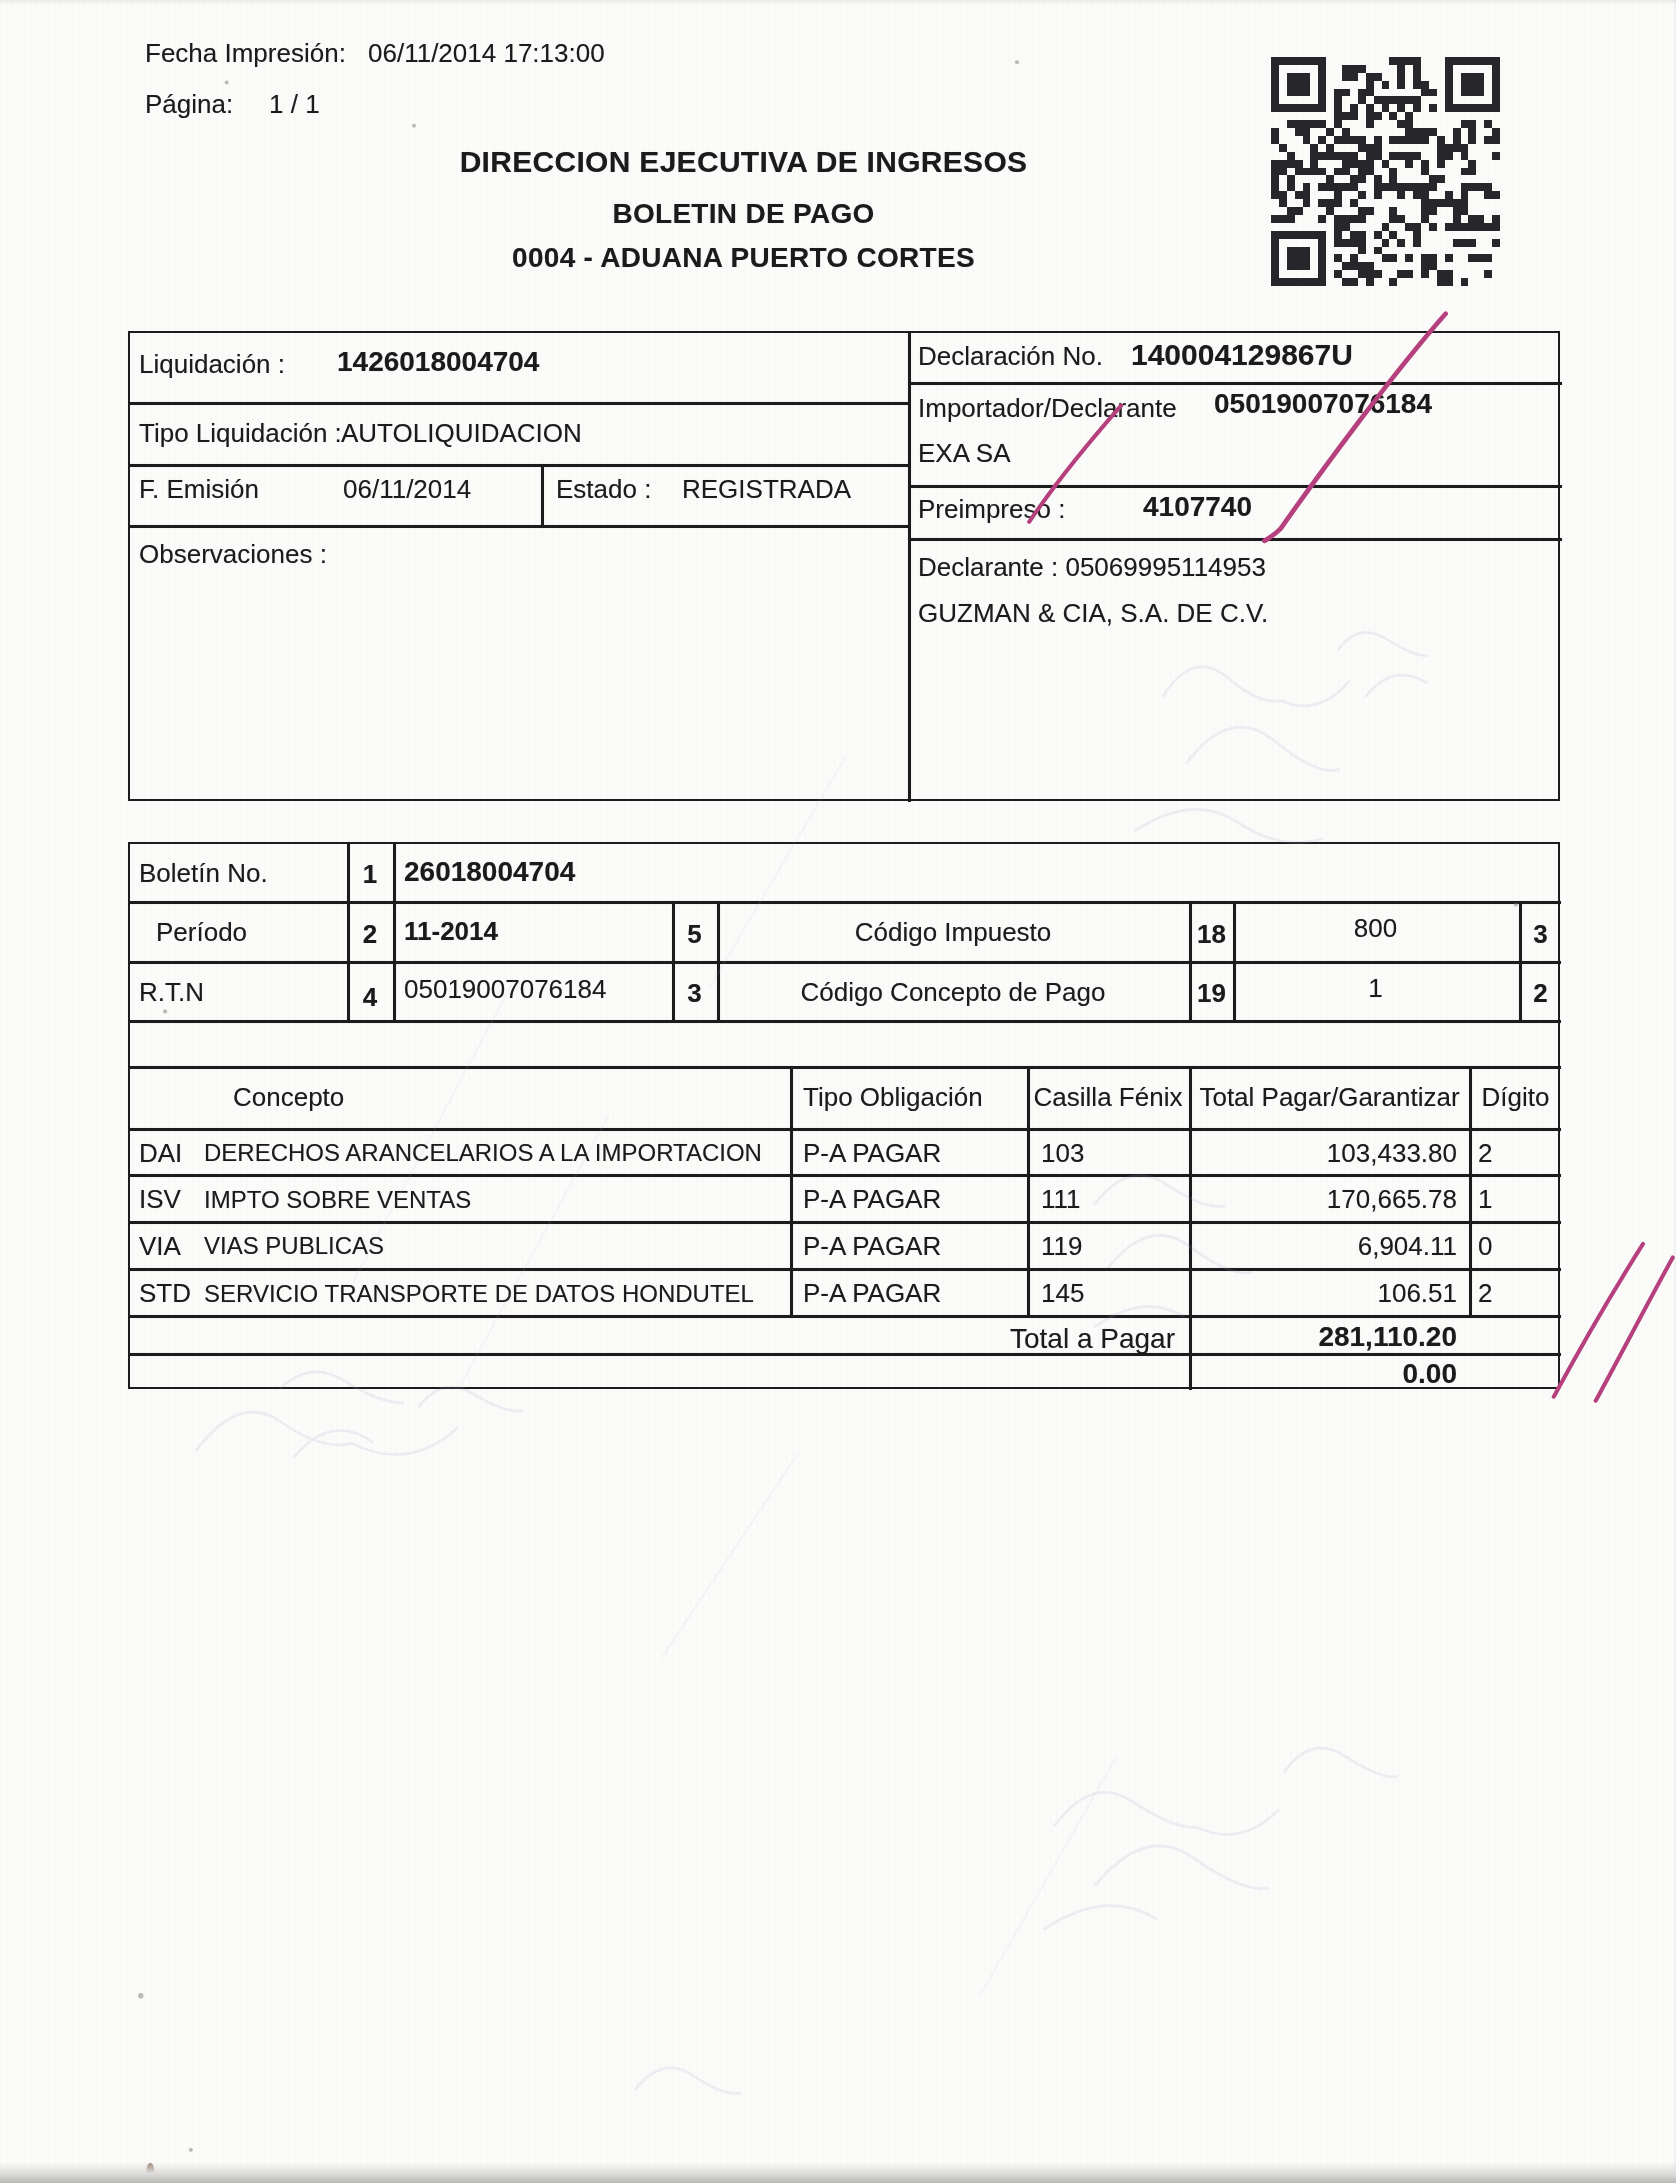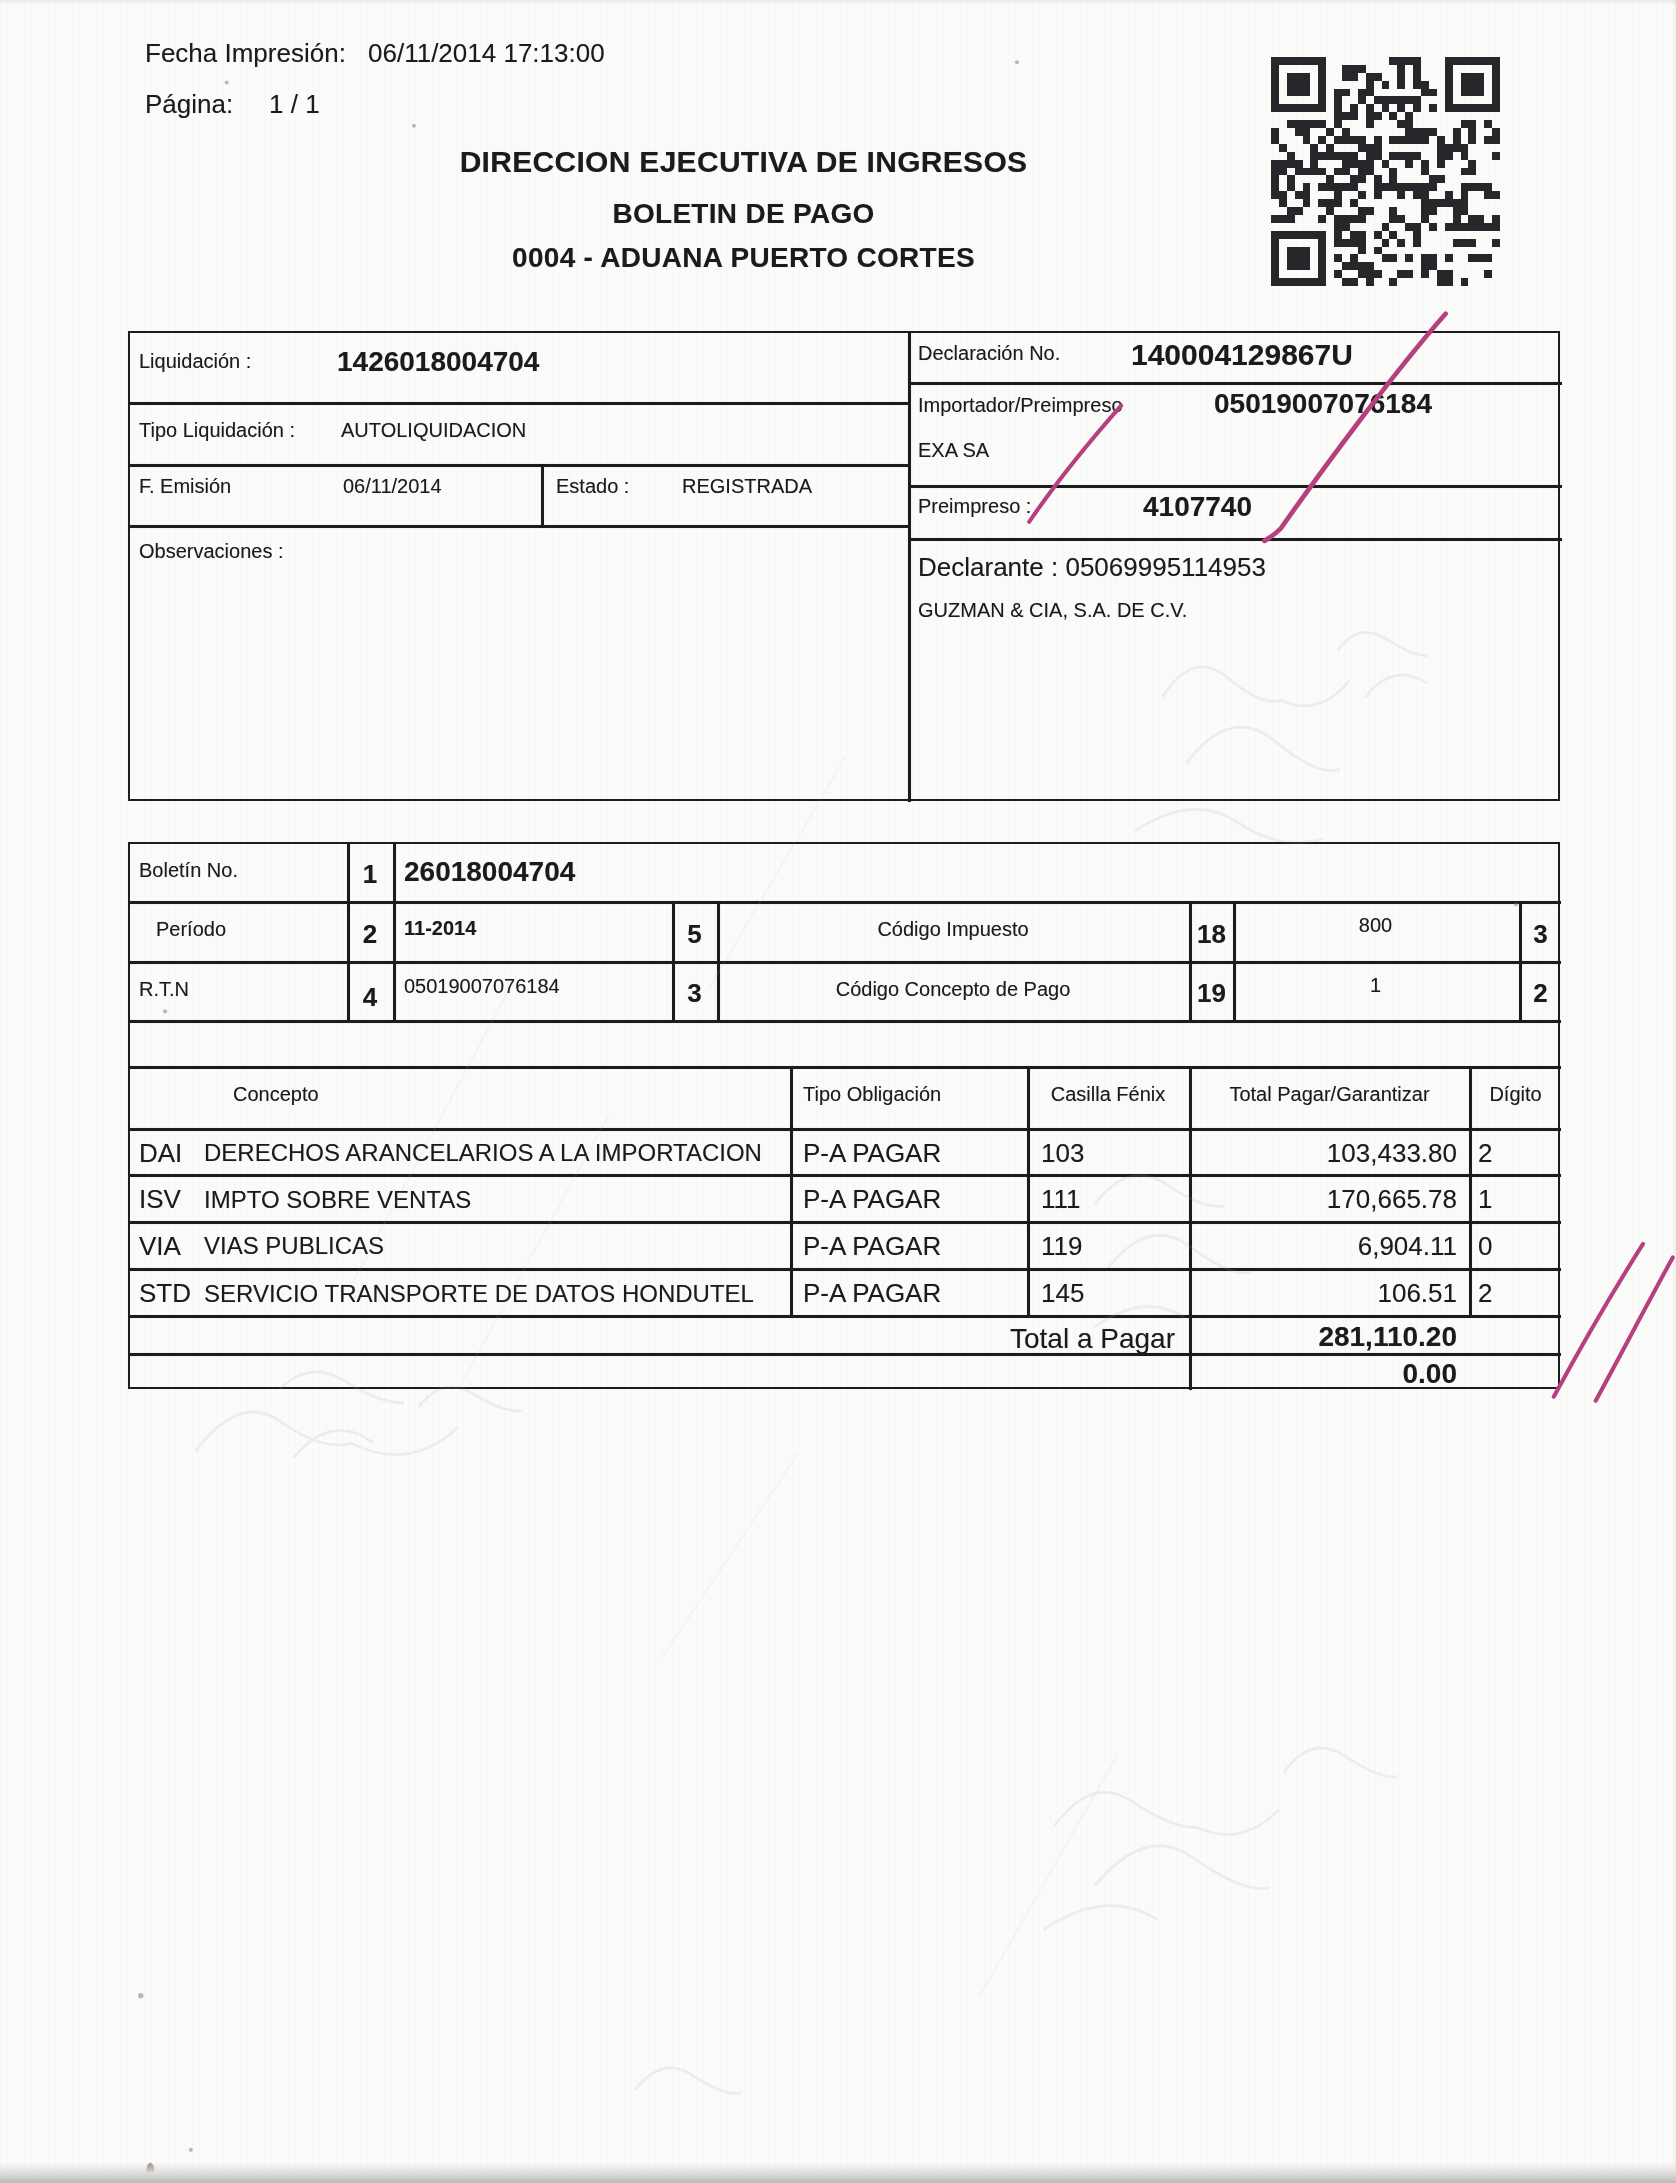--- a/index.html
+++ b/index.html
@@ -6,21 +6,21 @@
   #page{
     position:relative;width:1677px;height:2183px;overflow:hidden;
     background:#fbfbf9;
     background-image:repeating-linear-gradient(90deg, rgba(60,60,70,.012) 0 2px, transparent 2px 6px);
     font-family:"Liberation Sans","DejaVu Sans",sans-serif;
     color:#1b1b1d;
   }
   .abs{position:absolute;white-space:nowrap;line-height:1.12;}
   .ink{color:#1b1b1d;text-shadow:0 0 0.7px rgba(25,25,30,.35);}
   .b{font-weight:bold;}
-  .fs36{font-size:24px;} .fs38{font-size:26px;} .fs40{font-size:20px;}
+  .fs36{font-size:24px;} .fs38{font-size:26px;} .fs40{font-size:26px;}
   .fs42{font-size:28px;} .fs44{font-size:30px;}
   .ctr{text-align:center;} .rt{text-align:right;}
   .hl,.vl{position:absolute;background:#1c1c1e;box-shadow:0 0 0.7px rgba(20,20,60,.5);}
   .hl{height:2.7px;} .vl{width:2.7px;}
   .box{position:absolute;border:2.7px solid #1c1c1e;}
   .titleline{left:0;right:0;text-align:center;letter-spacing:0.3px;}
   .edge-top{position:absolute;left:0;top:0;width:100%;height:5.4px;background:linear-gradient(rgba(0,0,0,.07),transparent);}
   .edge-bottom{position:absolute;left:0;top:2162px;width:100%;height:21px;background:linear-gradient(transparent,#dedddb 55%,#b9b9b6);}
   .edge-right{position:absolute;right:0;top:0;width:4.7px;height:100%;background:linear-gradient(270deg,rgba(0,0,0,.05),transparent);}
   svg.overlay{position:absolute;left:0;top:0;pointer-events:none;}
@@ -453,21 +453,21 @@
   <div class="abs ink fs40" style="left:139px;top:475px;">F. Emisión</div>
   <div class="abs ink fs40" style="left:343px;top:475px;">06/11/2014</div>
   <div class="abs ink fs40" style="left:556px;top:475px;">Estado :</div>
   <div class="abs ink fs40" style="left:682px;top:475px;">REGISTRADA</div>
 
   <div class="abs ink fs40" style="left:139px;top:540px;">Observaciones :</div>
 
   <div class="abs ink fs40" style="left:918px;top:342px;">Declaración No.</div>
   <div class="abs ink fs44 b" style="left:1131px;top:338px;">140004129867U</div>
 
-  <div class="abs ink fs40" style="left:918px;top:394px;">Importador/Preimpreso</div>
+  <div class="abs ink fs40" style="left:918px;top:394px;">Importador/Declarante</div>
   <div class="abs ink fs42 b" style="left:1214px;top:388px;">05019007076184</div>
   <div class="abs ink fs40" style="left:918px;top:439px;">EXA SA</div>
 
   <div class="abs ink fs40" style="left:918px;top:495px;">Preimpreso :</div>
   <div class="abs ink fs42 b" style="left:1143px;top:491px;">4107740</div>
 
   <div class="abs ink fs38" style="left:918px;top:553px;">
     <span>Declarante :</span>
     <span>05069995114953</span>
   </div>

